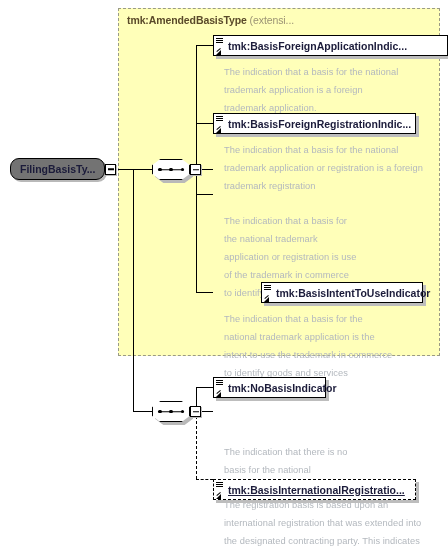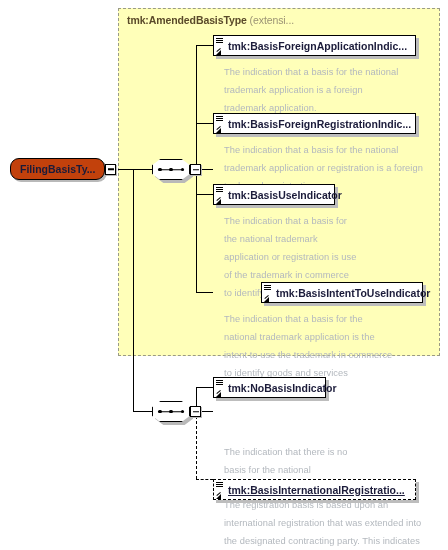--- a/index.html
+++ b/index.html
@@ -49,21 +49,21 @@
   }
 
   
   .root-node {
     position: absolute;
     display: flex;
     align-items: center;
   }
   .root-node .pill {
     position: relative;
-    background: #c2410c;
+    background: #737373;
     border: 1.5px solid #000;
     border-radius: 9px;
     height: 22px;
     padding: 0 9px 0 9px;
     display: flex;
     align-items: center;
     font-size: 10.5px;
     font-weight: bold;
     color: #1b1b3a;
     white-space: nowrap;
@@ -270,21 +270,21 @@
         <div class="octa-inner">
           <span class="octa-dot"></span>
           <span class="octa-dot"></span>
           <span class="octa-dot"></span>
         </div>
       </div>
     </div>
     <div class="expander"></div>
   </div>
 
-  <div class="el-box" style="left:213px; top:35px; width:203px;">
+  <div class="el-box" style="left:213px; top:35px; width:235px;">
     <span class="el-icon">
       <i></i>
         <i></i>
         <i></i>
         <span class="arwstem"></span>
         <span class="arw"></span>
     </span>
     <span>tmk:BasisForeignApplicationIndic...</span>
   </div>
   <div class="doc" style="left:224px; top:63px; width:200px;">The indication that a basis for the national
@@ -298,30 +298,20 @@
         <i></i>
         <span class="arwstem"></span>
         <span class="arw"></span>
     </span>
     <span>tmk:BasisForeignRegistrationIndic...</span>
   </div>
   <div class="doc" style="left:224px; top:141px; width:205px;">The indication that a basis for the national
 trademark application or registration is a foreign
 trademark registration</div>
 
-  <div class="el-box" style="left:213px; top:184px; width:122px;">
-    <span class="el-icon">
-      <i></i>
-        <i></i>
-        <i></i>
-        <span class="arwstem"></span>
-        <span class="arw"></span>
-    </span>
-    <span>tmk:BasisUseIndicator</span>
-  </div>
   <div class="doc" style="left:224px; top:212px; width:160px;">The indication that a basis for
 the national trademark
 application or registration is use
 of the trademark in commerce
 to identify goods and services.</div>
 
   <div class="el-box" style="left:213px; top:282px; width:162px;margin-left:48px;">
     <span class="el-icon">
       <i></i>
         <i></i>

